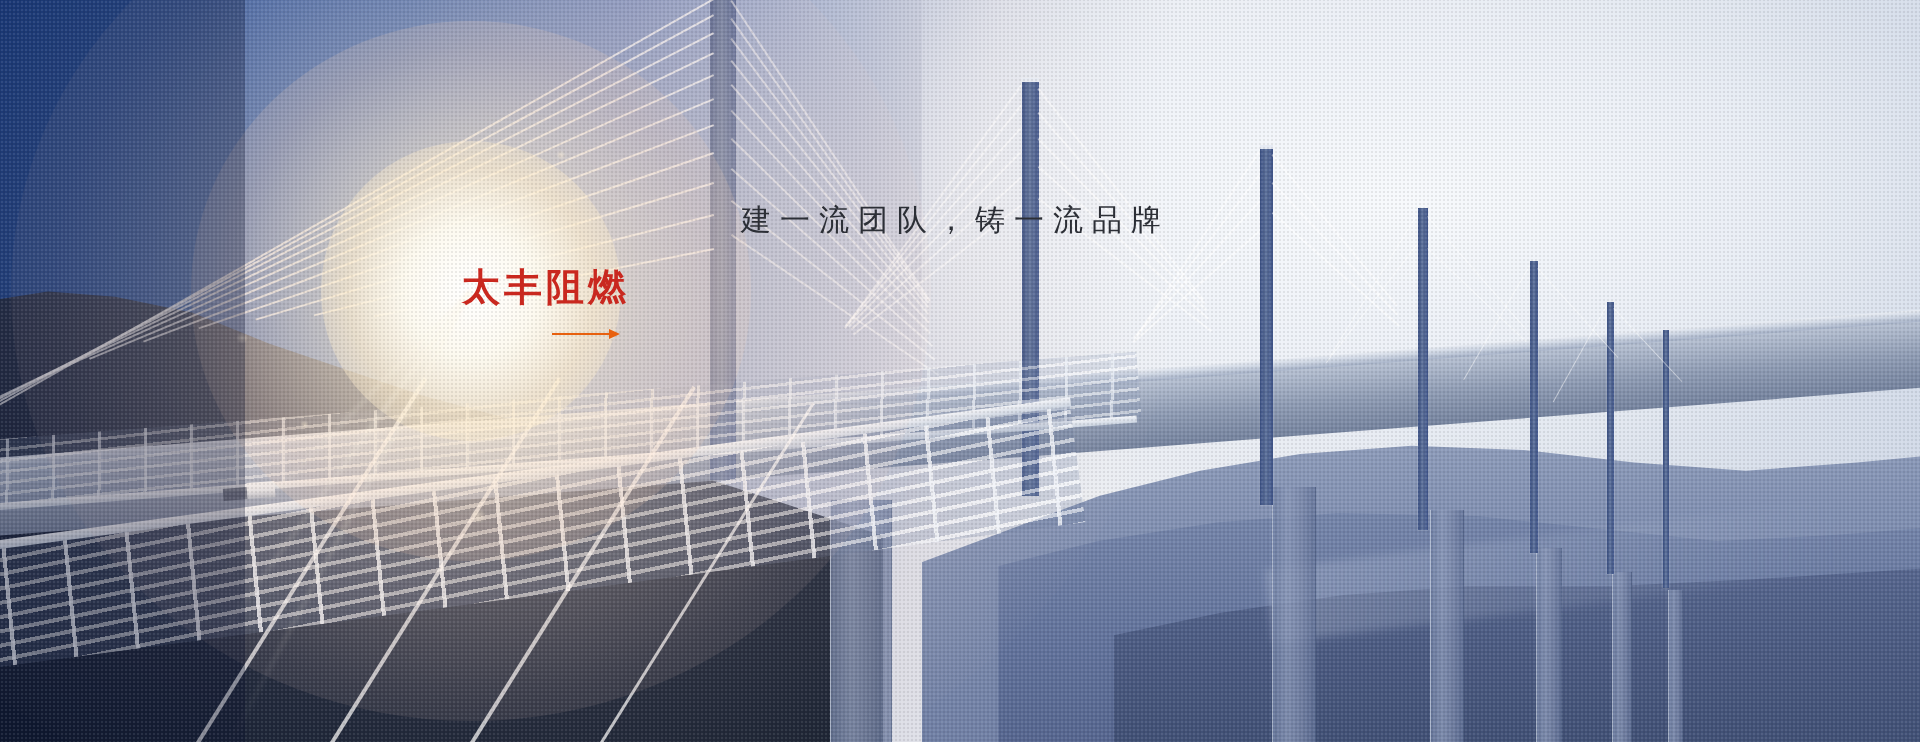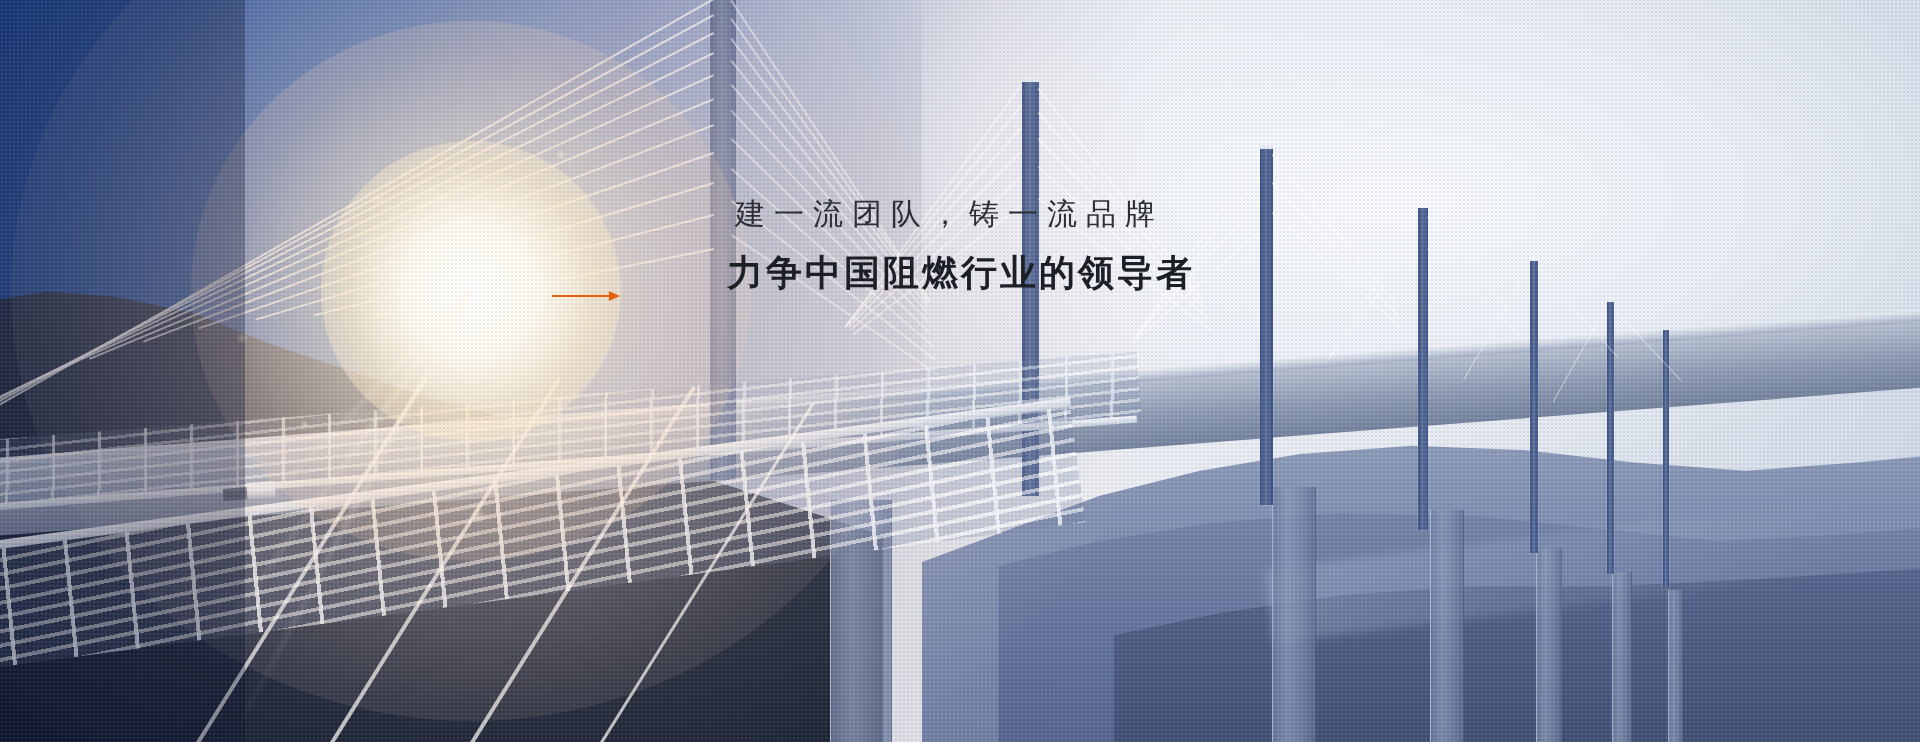--- a/index.html
+++ b/index.html
@@ -299,21 +299,21 @@
     left: 727px; top: 188px;
     width: 620px;
   }
   .head-1 {
     font-family: "Liberation Serif", "DejaVu Serif", serif;
     font-size: 30px;
     font-weight: 400;
     letter-spacing: 9px;
     line-height: 1.2;
     white-space: nowrap;
-    margin: 8px;
+    margin: 14px;
   }
   .head-2 {
     font-family: "DejaVu Sans", "Liberation Sans", sans-serif;
     font-size: 36px;
     font-weight: 700;
     letter-spacing: 3px;
     line-height: 1.25;
     white-space: nowrap;
     margin: 18px 0 0 0;
   }
@@ -463,24 +463,24 @@
   <div class="flare" style="left:470px; top:508px; width:16px; height:16px;"></div>
   <div class="ray" style="left:470px; top:290px; width:520px; height:3px; transform:rotate(118deg);"></div>
   <div class="ray" style="left:470px; top:290px; width:460px; height:3px; transform:rotate(126deg);"></div>
   <div class="ray" style="left:470px; top:290px; width:400px; height:2px; transform:rotate(134deg);"></div>
 
   <div class="left-panel"></div>
 
   <div class="halftone"></div>
 
   <div class="logo-block">
+    <div class="logo-word" style="color:#c9281f;">太丰阻燃</div>
     <div class="logo-arrow" style="color:#e8600e;">
       <div class="shaft" style="background:#e8600e;"></div>
       <div class="head"></div>
     </div>
   </div>
 
   <div class="copy">
     <h2 class="head-1" style="color:#2c2f36;">建一流团队，铸一流品牌</h2>
-    <h1 class="head-2" style="color:#1c1f26;">力争中国阻燃行业的领导者</h1>
   </div>
 
 </div>
 
 </body></html>

